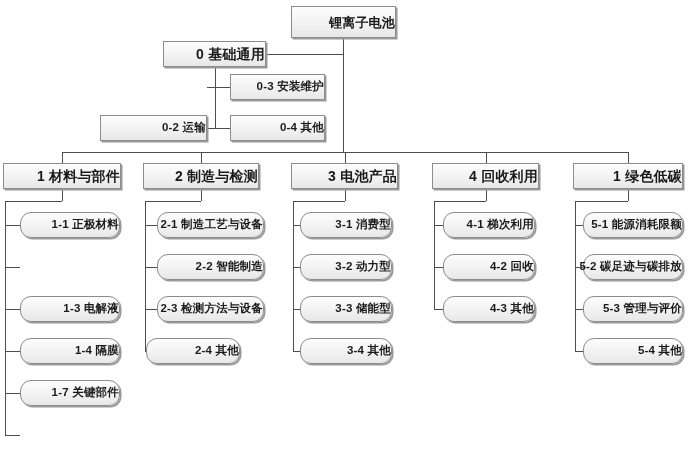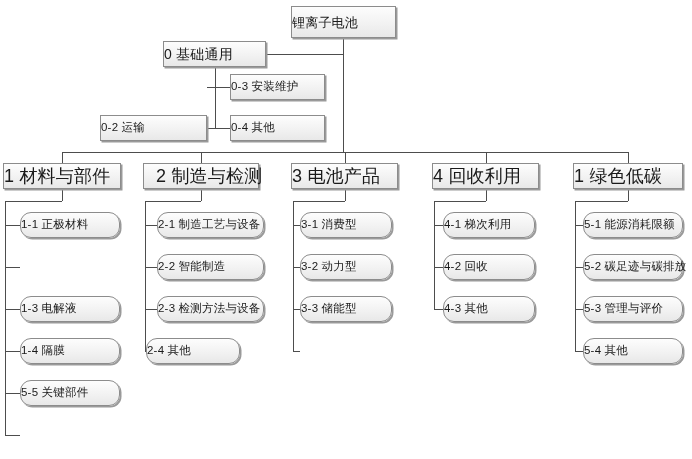--- a/index.html
+++ b/index.html
@@ -19,36 +19,36 @@
   }
   
   .node {
     position: absolute;
     box-sizing: border-box;
     background: linear-gradient(to bottom, #fdfdfd 0%, #f2f2f2 55%, #e8e8e8 100%);
     border: 1px solid #8c8c8c;
     box-shadow: 1.5px 1.5px 0 0 #9a9a9a;
     display: flex;
     align-items: center;
-    justify-content: flex-start;
+    justify-content: flex-end;
     color: #1a1a1a;
-    font-weight: normal;
+    font-weight: bold;
     letter-spacing: 0.2px;
     white-space: nowrap;
     z-index: 3;
   }
   .node .label {
     display: block;
     line-height: 1;
     transform: translateY(-0.5px);
   }
   .node.root     { font-size: 13px; }
   .node.level0   { font-size: 14px; }
   .node.level0c  { font-size: 11.5px; }
-  .node.level1   { font-size: 18px; }
+  .node.level1   { font-size: 14px; }
   .node.level2   { font-size: 11.5px; border-radius: 11px; }
 
   
   .line {
     position: absolute;
     background: #4d4d4d;
     z-index: 1;
   }
   .line.v { width: 1px; }
   .line.h { height: 1px; }
@@ -100,21 +100,21 @@
     <div class="line h" style="top: 309px; left: 5px; width: 15px;"></div>
     <div class="node level2" style="left: 20px; top: 296px; width: 100px; height: 26px;">
       <span class="label">1-3 电解液</span>
     </div>
     <div class="line h" style="top: 351px; left: 5px; width: 15px;"></div>
     <div class="node level2" style="left: 20px; top: 338px; width: 100px; height: 26px;">
       <span class="label">1-4 隔膜</span>
     </div>
     <div class="line h" style="top: 393px; left: 5px; width: 15px;"></div>
     <div class="node level2" style="left: 20px; top: 380px; width: 100px; height: 26px;">
-      <span class="label">5-5 关键部件</span>
+      <span class="label">1-7 关键部件</span>
     </div>
     <div class="line h" style="top: 435px; left: 5px; width: 15px;"></div>
     <div class="node level1" style="left: 143px; top: 163px; width: 116px; height: 26px; padding-left: 12px;">
       <span class="label">2 制造与检测</span>
     </div>
     <div class="line v" style="left: 201px; top: 189px; height: 12px;"></div>
     <div class="line h" style="top: 201px; left: 145px; width: 56px;"></div>
     <div class="line v" style="left: 145px; top: 201px; height: 150px;"></div>
     <div class="line h" style="top: 225px; left: 145px; width: 12px;"></div>
     <div class="node level2" style="left: 157px; top: 212px; width: 107px; height: 26px;">
@@ -144,20 +144,23 @@
     </div>
     <div class="line h" style="top: 267px; left: 293px; width: 7px;"></div>
     <div class="node level2" style="left: 300px; top: 254px; width: 92px; height: 26px;">
       <span class="label">3-2 动力型</span>
     </div>
     <div class="line h" style="top: 309px; left: 293px; width: 7px;"></div>
     <div class="node level2" style="left: 300px; top: 296px; width: 92px; height: 26px;">
       <span class="label">3-3 储能型</span>
     </div>
     <div class="line h" style="top: 351px; left: 293px; width: 7px;"></div>
+    <div class="node level2" style="left: 300px; top: 338px; width: 92px; height: 26px;">
+      <span class="label">3-4 其他</span>
+    </div>
     <div class="node level1" style="left: 432px; top: 163px; width: 107px; height: 26px;">
       <span class="label">4 回收利用</span>
     </div>
     <div class="line v" style="left: 486px; top: 189px; height: 12px;"></div>
     <div class="line h" style="top: 201px; left: 434px; width: 52px;"></div>
     <div class="line v" style="left: 434px; top: 201px; height: 108px;"></div>
     <div class="line h" style="top: 225px; left: 434px; width: 9px;"></div>
     <div class="node level2" style="left: 443px; top: 212px; width: 92px; height: 26px;">
       <span class="label">4-1 梯次利用</span>
     </div>

